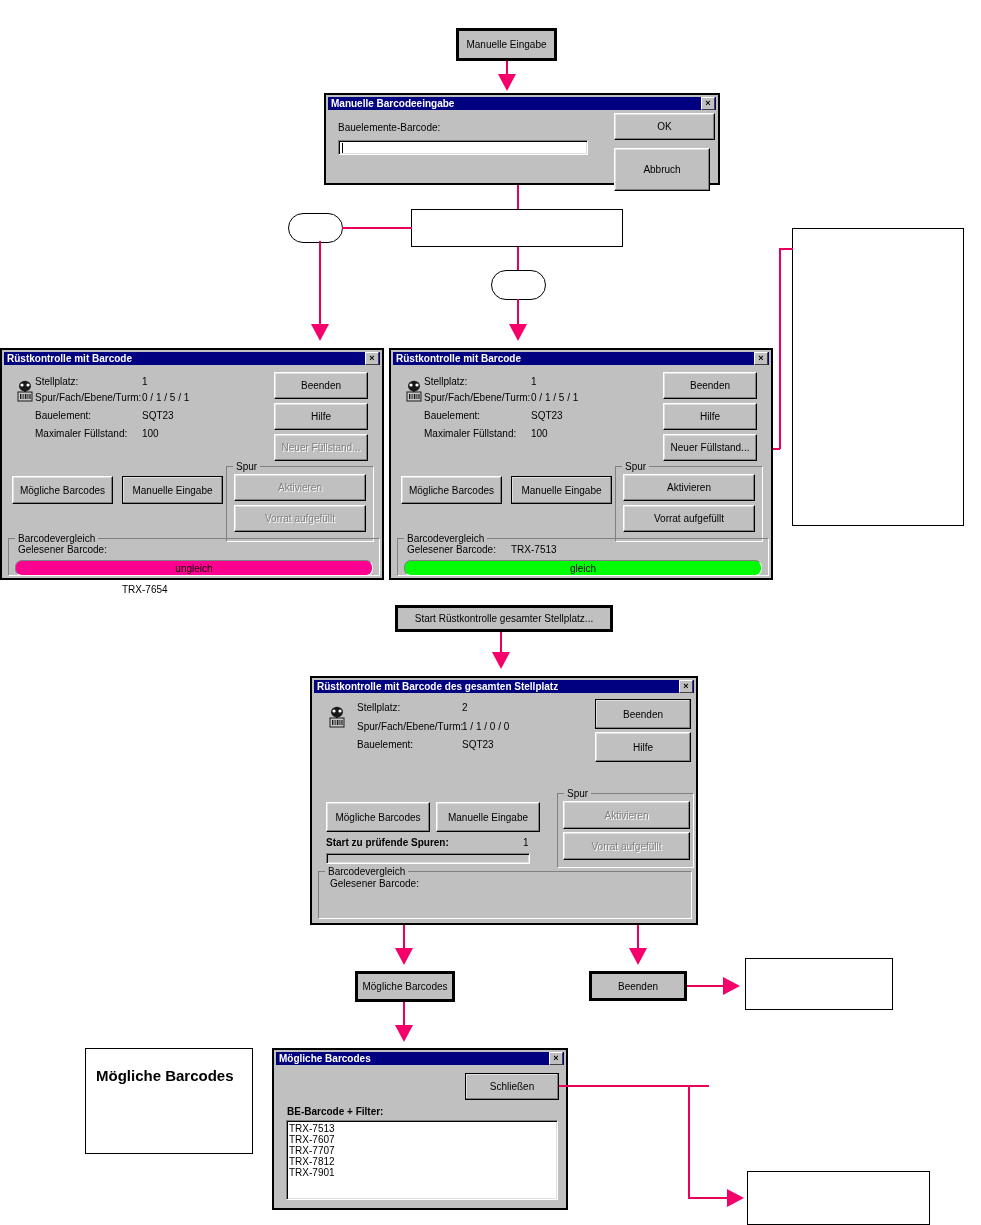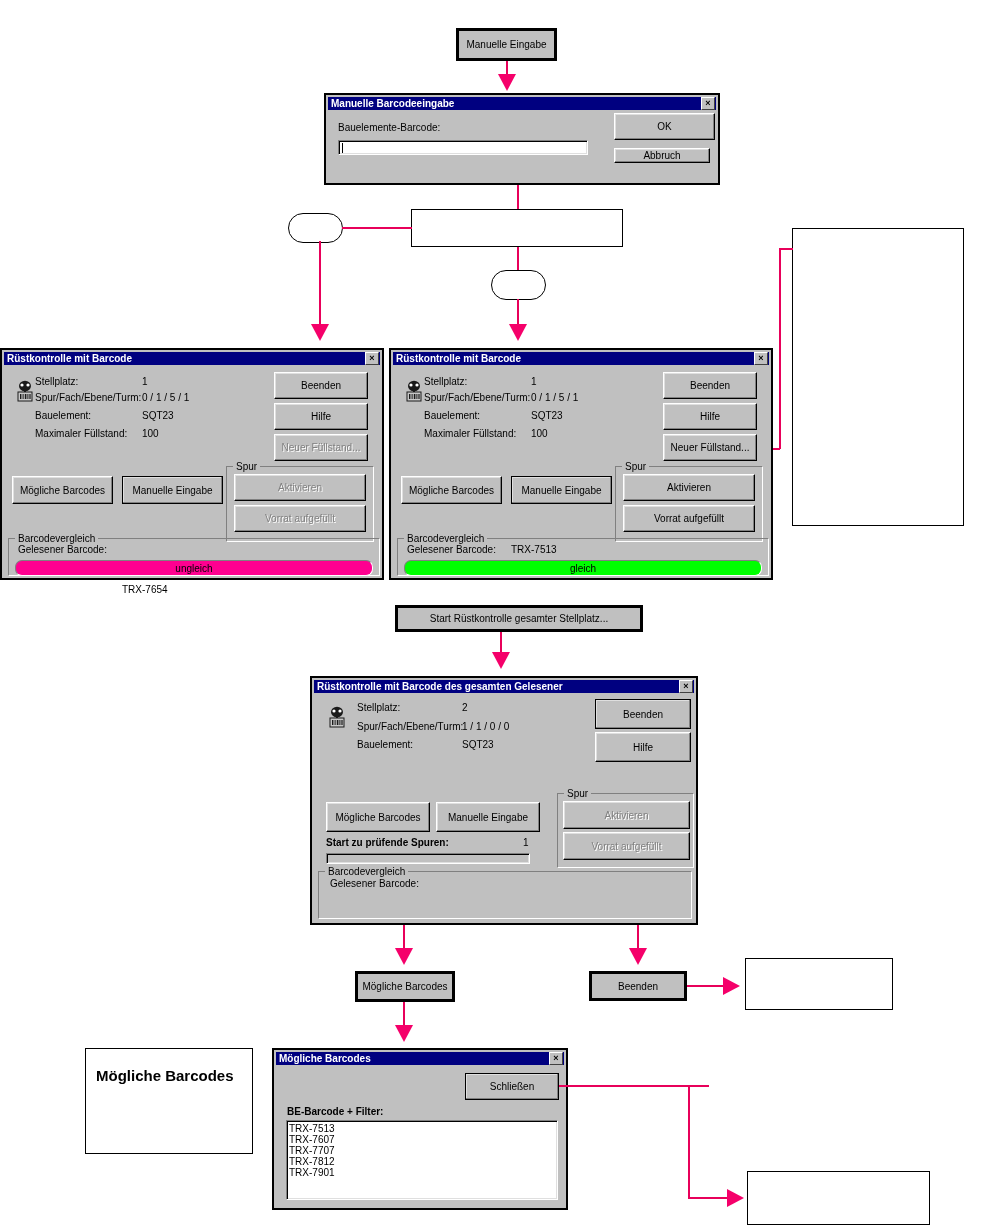--- a/index.html
+++ b/index.html
@@ -171,21 +171,21 @@
 
     <span class="lbl" style="left:12px;top:27px;">Bauelemente-Barcode:</span>
 
     <div class="field" style="left:12px;top:45px;width:250px;height:15px;">
       <div class="caret" style="left:3px;top:2px;height:10px;"></div>
     </div>
 
     <div class="btn" style="left:288px;top:18px;width:101px;height:27px;">
       <span>OK</span>
     </div>
-    <div class="btn" style="left:288px;top:53px;width:96px;height:15px;">
+    <div class="btn" style="left:288px;top:53px;width:96px;height:43px;">
       <span>Abbruch</span>
     </div>
   </div>
 
   <div class="vline" style="left:517px;top:185px;height:29px;"></div>
 
   <div class="abs roundbox" style="left:288px;top:213px;width:55px;height:30px;"></div>
 
   <div class="abs whitebox" style="left:411px;top:209px;width:212px;height:38px;"></div>
 
@@ -336,29 +336,29 @@
       <span class="glbl">Barcodevergleich</span>
     </div>
     <span class="lbl" style="left:16px;top:194px;">Gelesener Barcode:</span>
     <span class="val" style="left:120px;top:194px;">TRX-7513</span>
 
     <div class="statusbar" style="left:13px;top:210px;width:358px;height:16px;background:#00ff00;">
       <span>gleich</span>
     </div>
   </div>
 
-  <div class="abs flowbox" style="left:395px;top:605px;width:248px;height:27px;">
+  <div class="abs flowbox" style="left:395px;top:605px;width:218px;height:27px;">
     <span>Start Rüstkontrolle gesamter Stellplatz...</span>
   </div>
   <div class="vline" style="left:500px;top:632px;height:22px;"></div>
   <div class="arrowdown" style="left:492px;top:652px;"></div>
 
   <div class="dlg" style="left:310px;top:676px;width:388px;height:249px;">
     <div class="titlebar">
-      <span class="ttl">Rüstkontrolle mit Barcode des gesamten Gelesener</span>
+      <span class="ttl">Rüstkontrolle mit Barcode des gesamten Stellplatz</span>
       <span class="closebtn">×</span>
     </div>
 
     <svg class="scan-icon" style="left:15px;top:28px;" width="20" height="22" viewBox="0 0 20 22">
       <ellipse cx="10" cy="6" rx="6" ry="5.2" fill="#1a1a1a"></ellipse>
       <circle cx="7" cy="5" r="1.6" fill="#ffffff"></circle>
       <circle cx="13" cy="5" r="1.6" fill="#ffffff"></circle>
       <rect x="9" y="9" width="2" height="3" fill="#1a1a1a"></rect>
       <rect x="3" y="12" width="14" height="9" fill="#c8c8c8" stroke="#1a1a1a" stroke-width="1"></rect>
       <rect x="5" y="14" width="1.4" height="5" fill="#1a1a1a"></rect>

